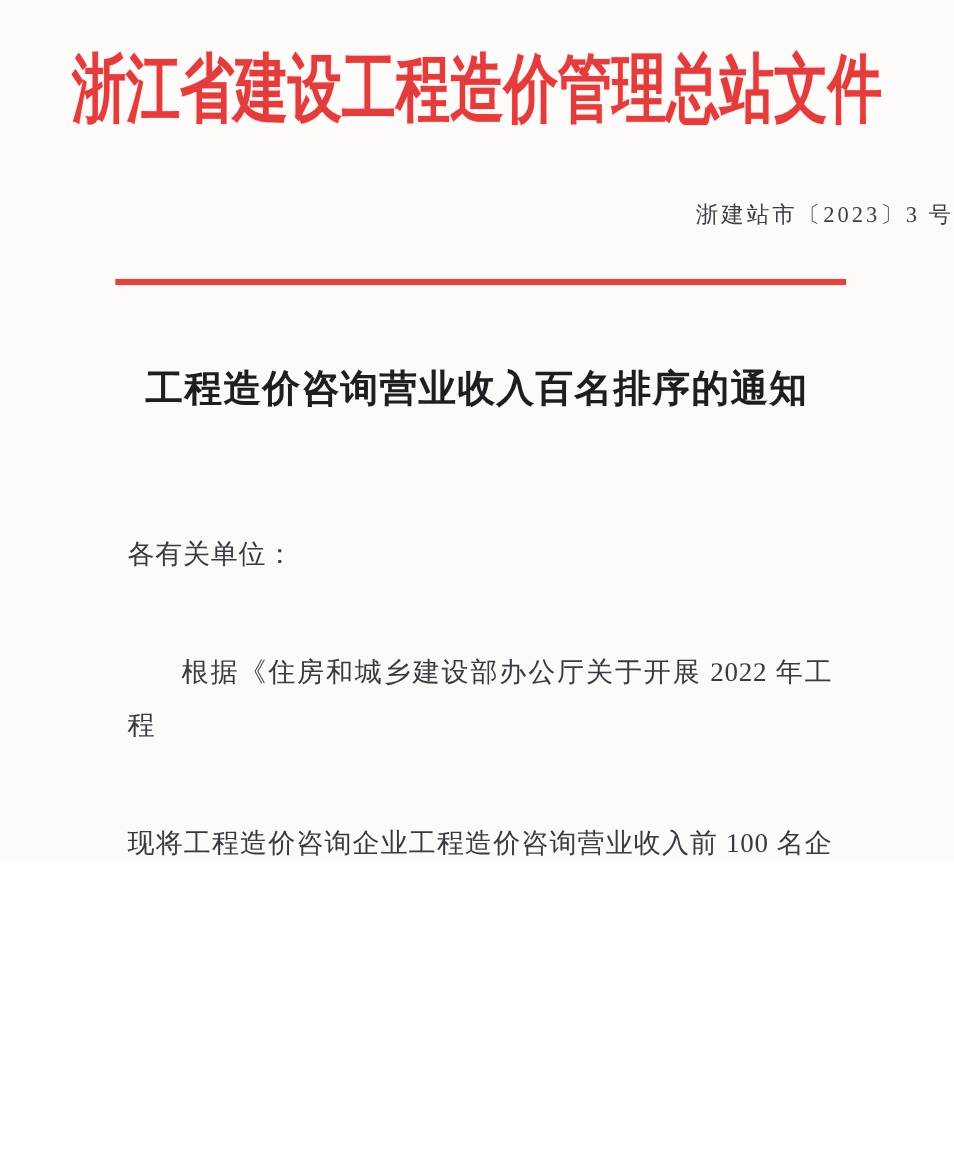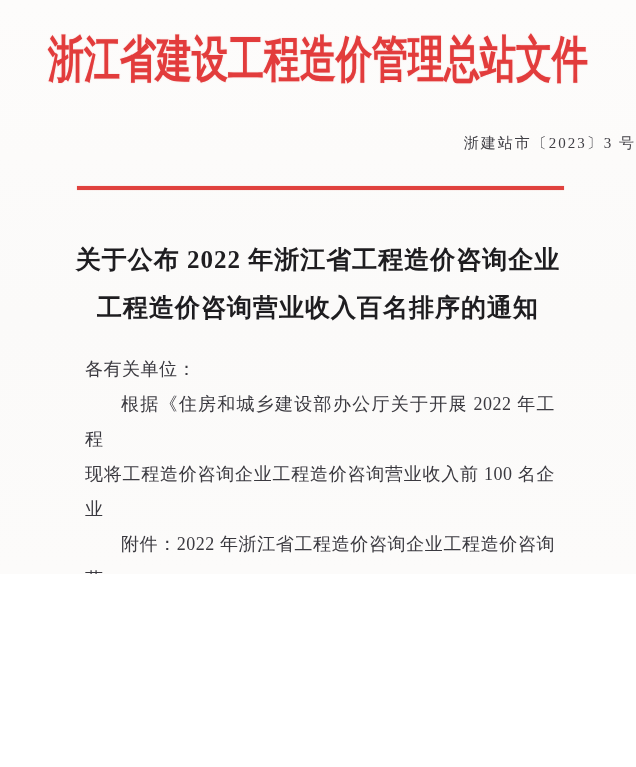--- a/index.html
+++ b/index.html
@@ -73,20 +73,21 @@
     font-size: 18px;
     line-height: 35px;
     letter-spacing: 0.5px;
     color: #3a393f;
   }
   .body-line { white-space: nowrap; }
   .body-line.fill {
     white-space: normal;
     text-align: justify;
     text-align-last: justify;
+    margin-top: 44px;
   }
   .body-line.indent { text-indent: 2em; }
   
   .signature {
     position: absolute;
     top: 664px;
     right: 90px;
     font-size: 18px;
     letter-spacing: 1.5px;
     color: #3a393f;
@@ -120,21 +121,20 @@
 
 <div class="page">
 
   <div class="masthead">浙江省建设工程造价管理总站文件</div>
 
   <div class="doc-number">浙建站市〔2023〕3 号</div>
 
   <div class="red-rule"></div>
 
   <div class="doc-title">
-    <div>关于公布 2022 年浙江省工程造价咨询企业</div>
     <div>工程造价咨询营业收入百名排序的通知</div>
   </div>
 
   <div class="body-text">
     <div class="body-line">各有关单位：</div>
     <div class="body-line fill indent">根据《住房和城乡建设部办公厅关于开展 2022 年工程</div>
     <div class="body-line fill">现将工程造价咨询企业工程造价咨询营业收入前 100 名企业</div>
     <div class="body-line fill indent">附件：2022 年浙江省工程造价咨询企业工程造价咨询营</div>
 
   </div>

